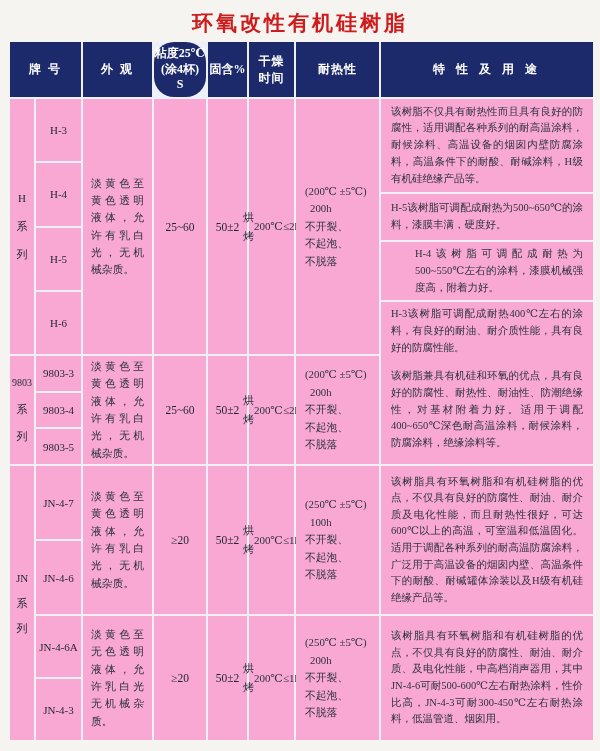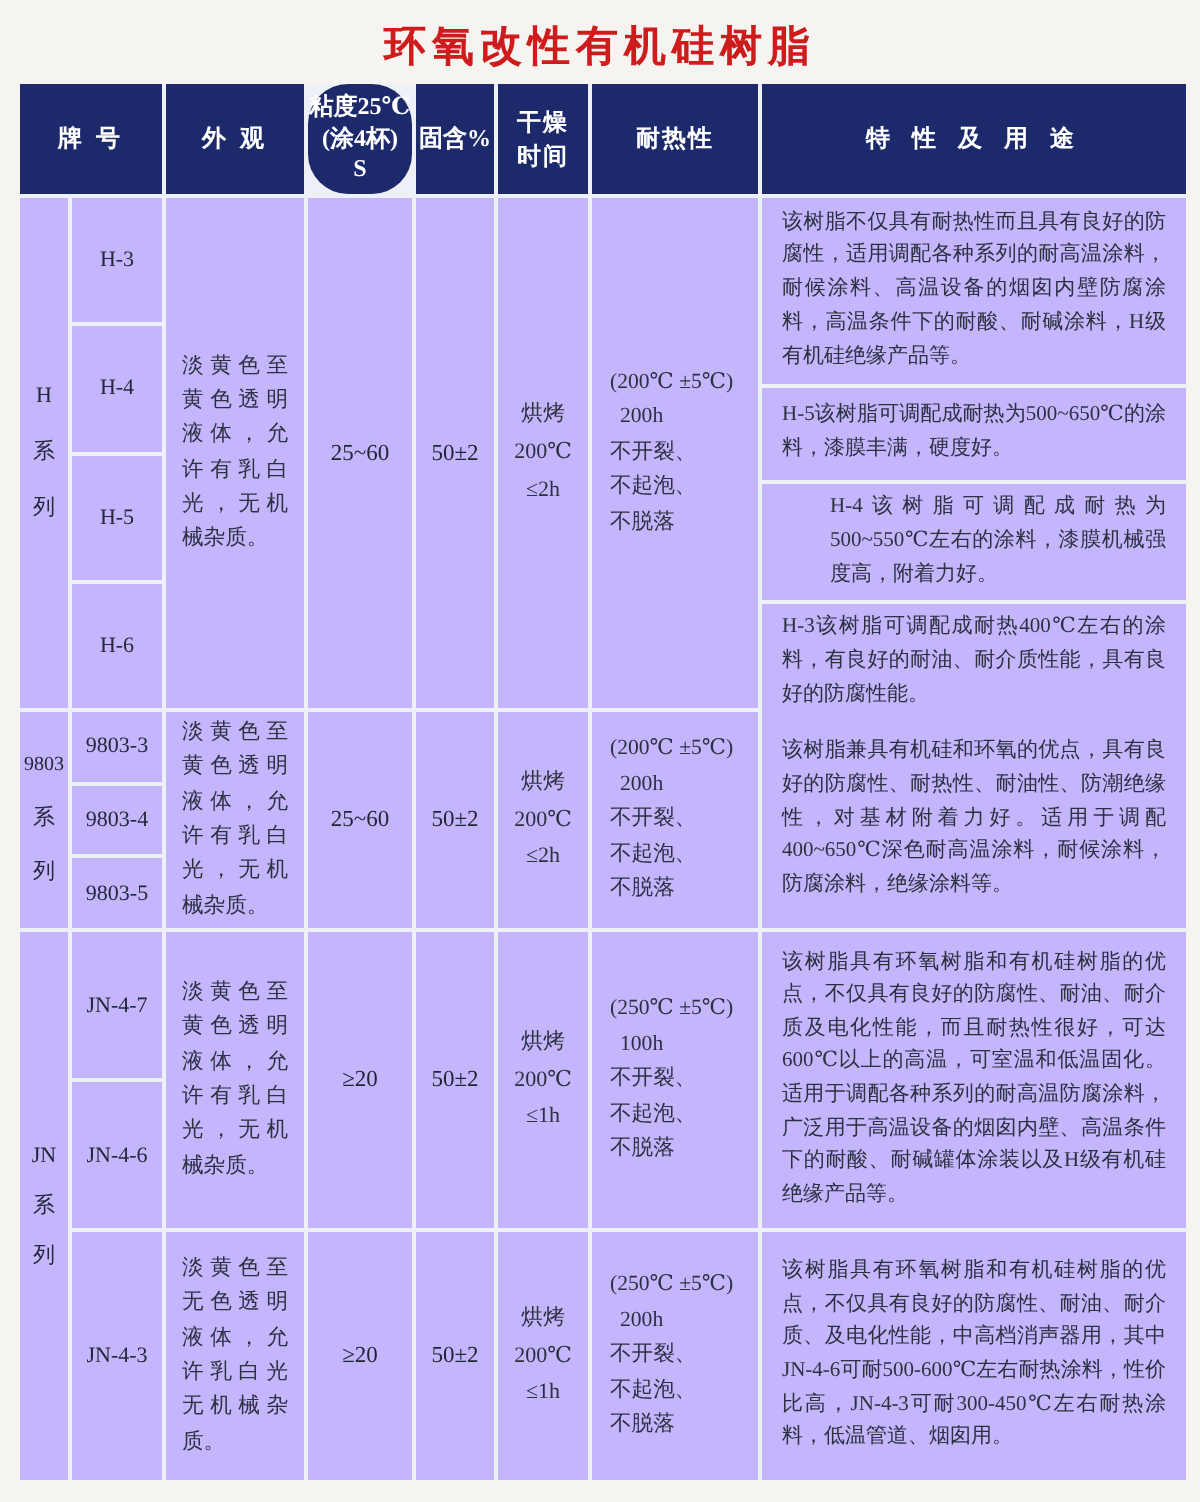--- a/index.html
+++ b/index.html
@@ -30,21 +30,21 @@
   .c-solid { width:39px; flex:0 0 39px; }
   .c-dry { width:45px; flex:0 0 45px; }
   .c-heat { width:83px; flex:0 0 83px; }
   .c-feat { width:212px; flex:0 0 212px; }
 
   
   .section { display:flex; gap:2px; }
   .s1 { height:255px; flex:0 0 255px; }
   .s2 { height:108px; flex:0 0 108px; }
   .s3 { height:274px; flex:0 0 274px; }
-  .cell { background:#c4b5fd; color:#2c3140; display:flex; align-items:center;
+  .cell { background:#f9a8d4; color:#2c3140; display:flex; align-items:center;
           justify-content:center; text-align:center; font-size:11px; }
   .stack { display:flex; flex-direction:column; gap:2px; }
   .stack > .cell { flex:1; }
 
   .series-cell { flex-direction:column; font-size:11px; color:#23283a; }
   .s1 .series-cell { gap:17px; }
   .s2 .series-cell { gap:9px; }
   .s3 .series-cell { gap:14px; }
   .series-cell div { line-height:1; }
 
@@ -53,21 +53,21 @@
   .para { display:flex; padding:4px 8px; text-align:justify; line-height:1.6;
           font-size:10.8px; }
   .feat { padding:4px 10px; line-height:1.6; font-size:10.5px; }
   .s1 .f1 { flex:0 0 93px; }
   .s1 .f2 { flex:0 0 46px; }
   .s1 .f3 { flex:0 0 50px;padding-left:34px; }
   .s1 .f4 { flex:1; }
   .s3 .feat { line-height:1.58; }
 
   .num { font-size:11.5px; color:#1f2433; }
-  .multiline { flex-direction:column; line-height:1.7; }
+  .multiline { flex-direction:row; line-height:1.7; }
   .heat-cell { flex-direction:column; align-items:flex-start; justify-content:center;
                padding-left:9px; text-align:left; line-height:1.62; font-size:10.8px; }
   .heat-cell .hrs { padding-left:5px; }
 
   
   .s3-rest { width:557px; flex:0 0 557px; display:flex; flex-direction:column; gap:2px; }
   .subrow { display:flex; gap:2px; }
   .s3a { height:148px; flex:0 0 148px; }
   .s3b { height:124px; flex:0 0 124px; }
 </style>
@@ -187,20 +187,21 @@
             <div class="hrs">100h</div>
             <div>不开裂、</div>
             <div>不起泡、</div>
             <div>不脱落</div>
           </div>
           <div class="cell c-feat para feat">该树脂具有环氧树脂和有机硅树脂的优点，不仅具有良好的防腐性、耐油、耐介质及电化性能，而且耐热性很好，可达600℃以上的高温，可室温和低温固化。适用于调配各种系列的耐高温防腐涂料，广泛用于高温设备的烟囱内壁、高温条件下的耐酸、耐碱罐体涂装以及H级有机硅绝缘产品等。</div>
         </div>
 
         <div class="subrow s3b">
           <div class="stack c-model">
+            <div class="cell model-cell">JN-4-6A</div>
             <div class="cell model-cell">JN-4-3</div>
           </div>
           <div class="cell c-app para">淡黄色至无色透明液体，允许乳白光无机械杂质。</div>
           <div class="cell c-visc num">≥20</div>
           <div class="cell c-solid num">50±2</div>
           <div class="cell c-dry multiline">
             <div>烘烤</div>
             <div>200℃</div>
             <div>≤1h</div>
           </div>

